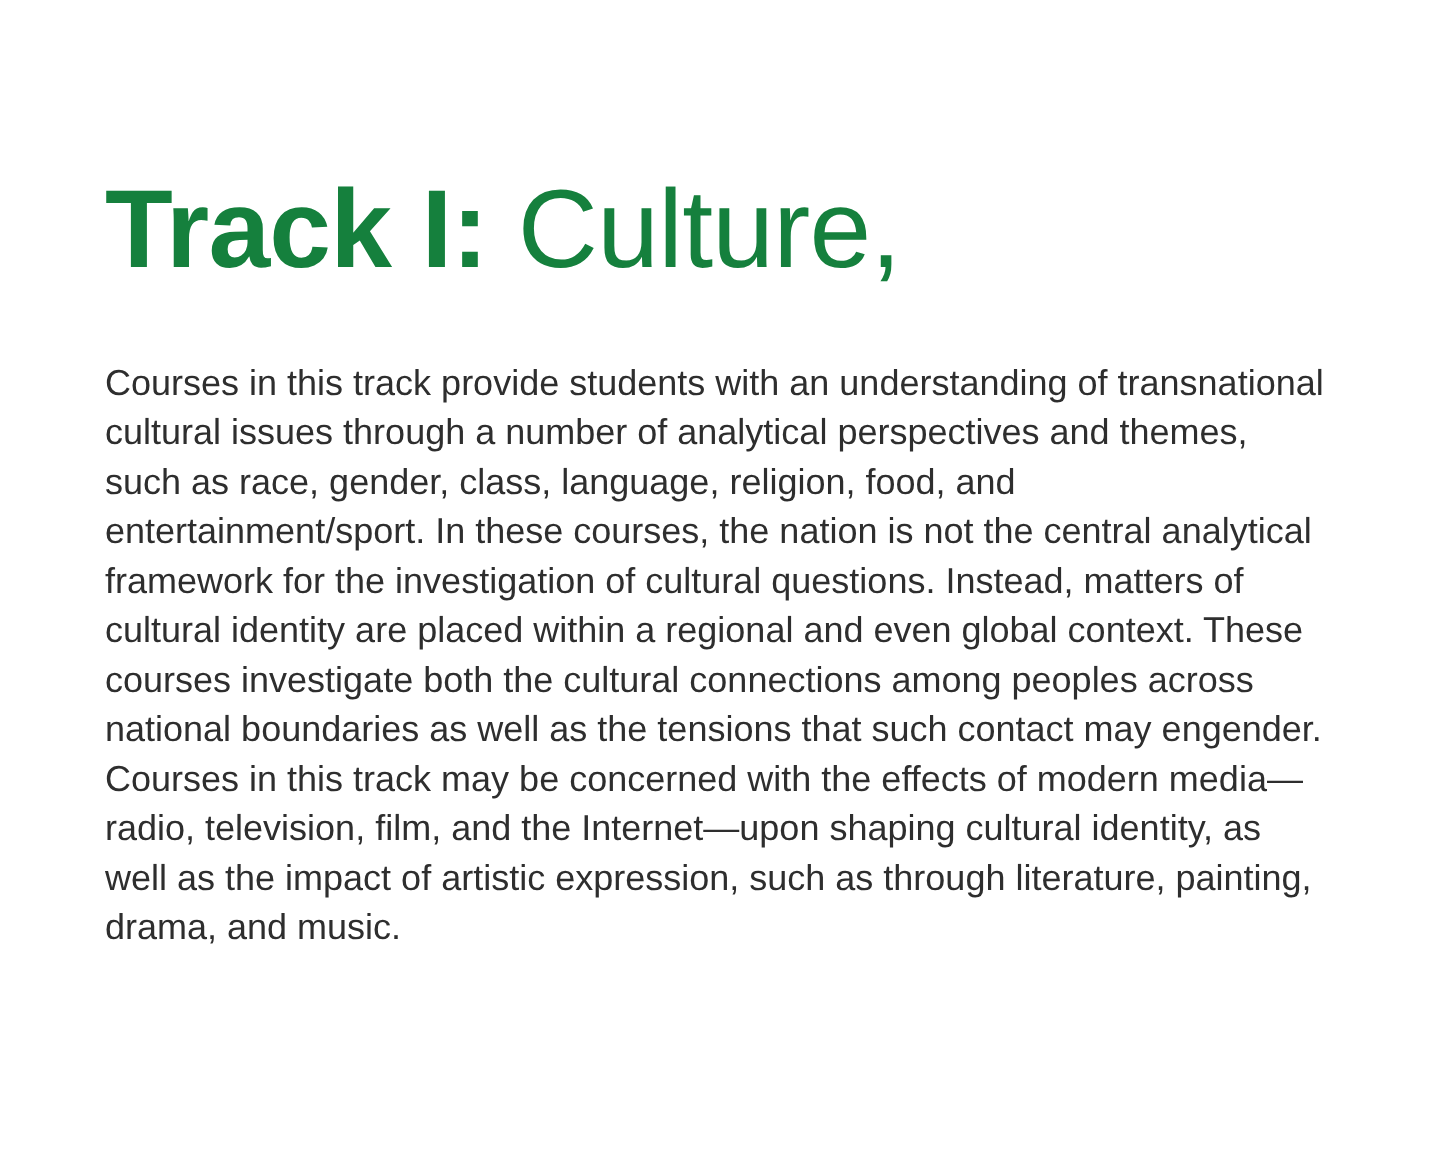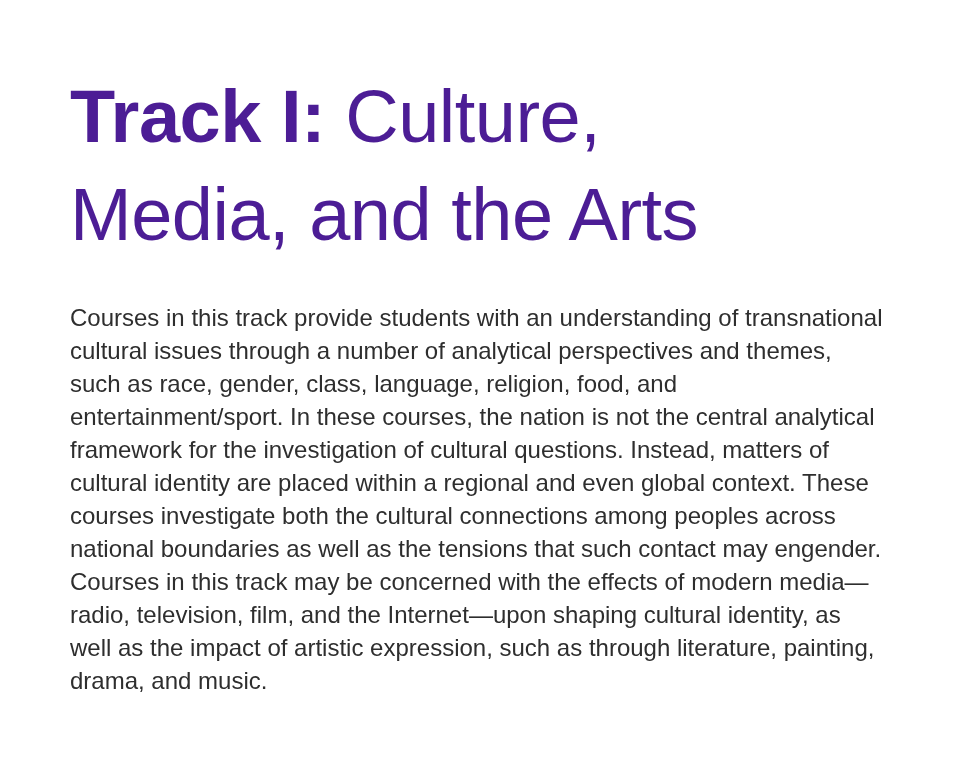--- a/index.html
+++ b/index.html
@@ -37,16 +37,16 @@
     font-size: 24px;
     line-height: 33px;
     font-weight: 400;
     color: #2e2e2e;
   }
 </style>
 </head>
 <body style="background: rgb(255, 255, 255);">
 
 <div class="page">
-  <h1 class="page-title" style="color: #4c1d95;"><strong class="title-prefix">Track I:</strong> <span>Culture,</span><br><span>Media, and the Arts</span></h1>
+  <h1 class="page-title" style="color: #15803d; margin-top: 36px;"><strong class="title-prefix">Track I:</strong> <span>Culture,</span><br></h1>
 
   <p class="track-description" style="color: rgb(46, 46, 46);">Courses in this track provide students with an understanding of transnational cultural issues through a number of analytical perspectives and themes, such as race, gender, class, language, religion, food, and entertainment/sport. In these courses, the nation is not the central analytical framework for the investigation of cultural questions. Instead, matters of cultural identity are placed within a regional and even global context. These courses investigate both the cultural connections among peoples across national boundaries as well as the tensions that such contact may engender. Courses in this track may be concerned with the effects of modern media—radio, television, film, and the Internet—upon shaping cultural identity, as well as the impact of artistic expression, such as through literature, painting, drama, and music.</p>
 </div>
 
 </body></html>

